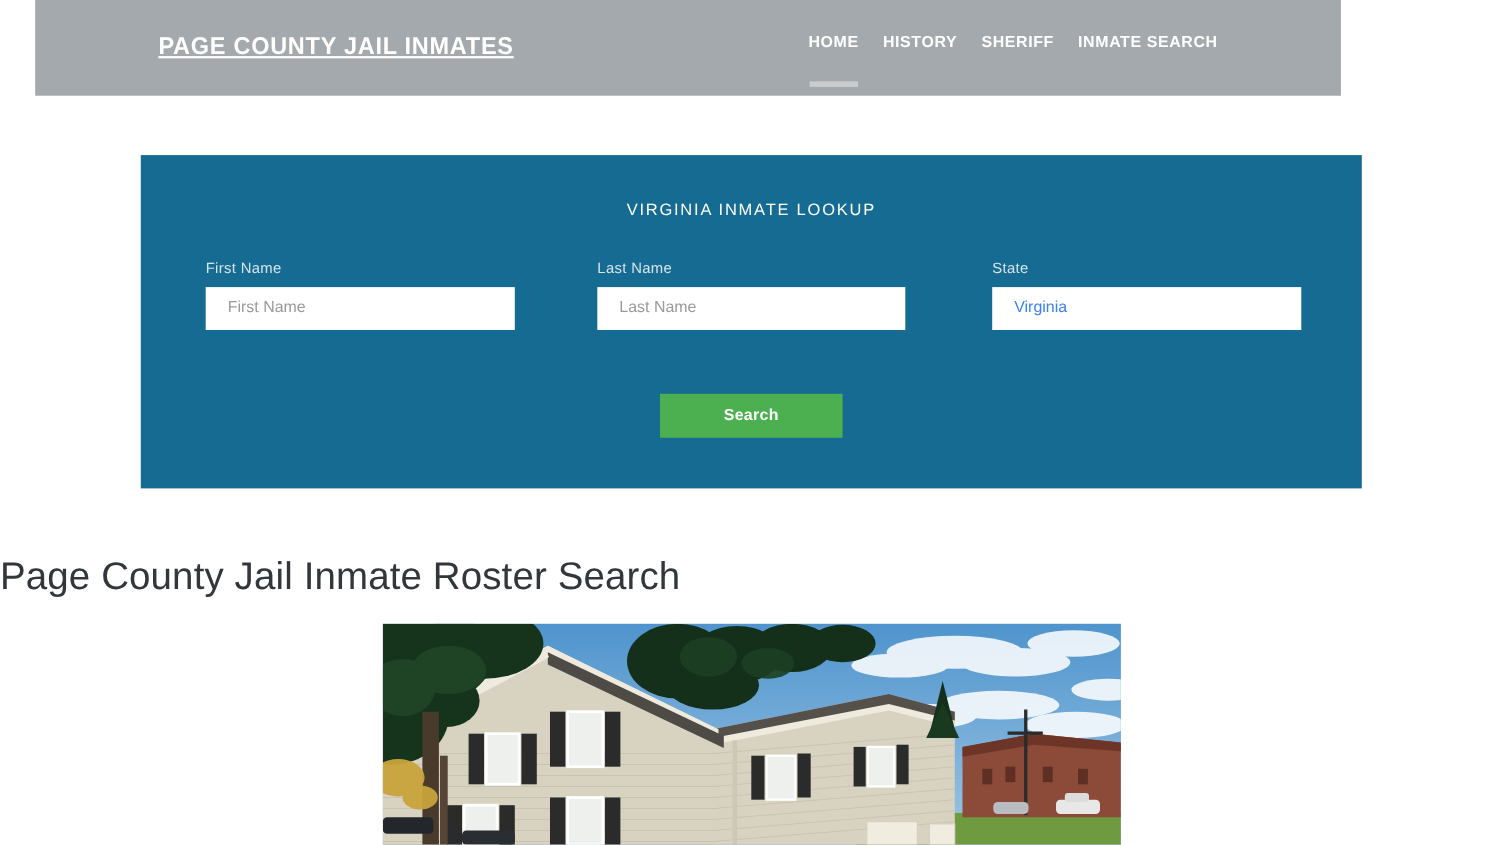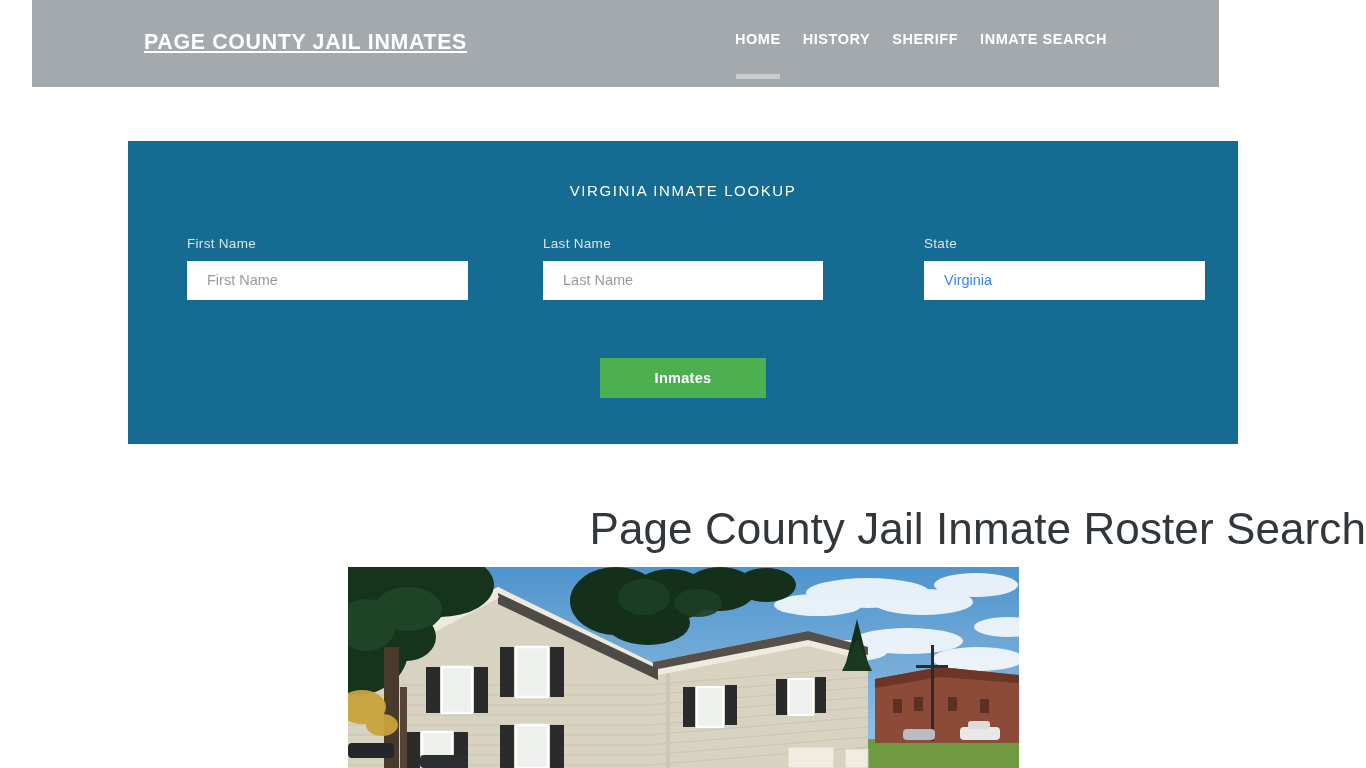--- a/index.html
+++ b/index.html
@@ -89,21 +89,21 @@
     font-weight: normal;
     letter-spacing: 1.6px;
     text-transform: uppercase;
   }
   .field {
     position: absolute;
     top: 95px;
   }
   .field-first  { left: 59px;  width: 281px; }
   .field-last   { left: 415px; width: 280px; }
-  .field-state  { left: 796px; width: 281px; }
+  .field-state  { left: 774px; width: 281px; }
 
   .field label {
     display: block;
     color: #d6e4ec;
     font-size: 13.5px;
     letter-spacing: 0.3px;
     margin-bottom: 10px;
   }
   .field input,
   .field .fake-input {
@@ -137,24 +137,24 @@
     letter-spacing: 0.3px;
     cursor: pointer;
   }
 
   
   .page-title {
     position: absolute;
     left: 0;
     right: 0;
     top: 504px;
-    text-align: right;
+    text-align: left;
     font-family: "Liberation Sans Narrow", "Liberation Sans", sans-serif;
     font-weight: normal;
-    font-size: 44px;
+    font-size: 35px;
     color: #32373c;
     letter-spacing: 0.1px;
     margin: 0;
   }
 
   
   .photo-wrap {
     position: absolute;
     left: 348px;
     top: 567px;
@@ -191,21 +191,21 @@
   <div class="field field-last">
     <label>Last Name</label>
     <input type="text" placeholder="Last Name" style="">
   </div>
 
   <div class="field field-state">
     <label>State</label>
     <div class="fake-input">Virginia</div>
   </div>
 
-  <button class="search-btn">Inmates</button>
+  <button class="search-btn">Search</button>
 </section>
 
 <h1 class="page-title">Page County Jail Inmate Roster Search</h1>
 
 <div class="photo-wrap">
   <svg width="671" height="201" viewBox="0 0 671 201">
     <defs>
       <linearGradient id="skyGrad" x1="0" y1="0" x2="0" y2="1">
         <stop offset="0%" stop-color="#4f94cd"></stop>
         <stop offset="100%" stop-color="#9dc6e4"></stop>

